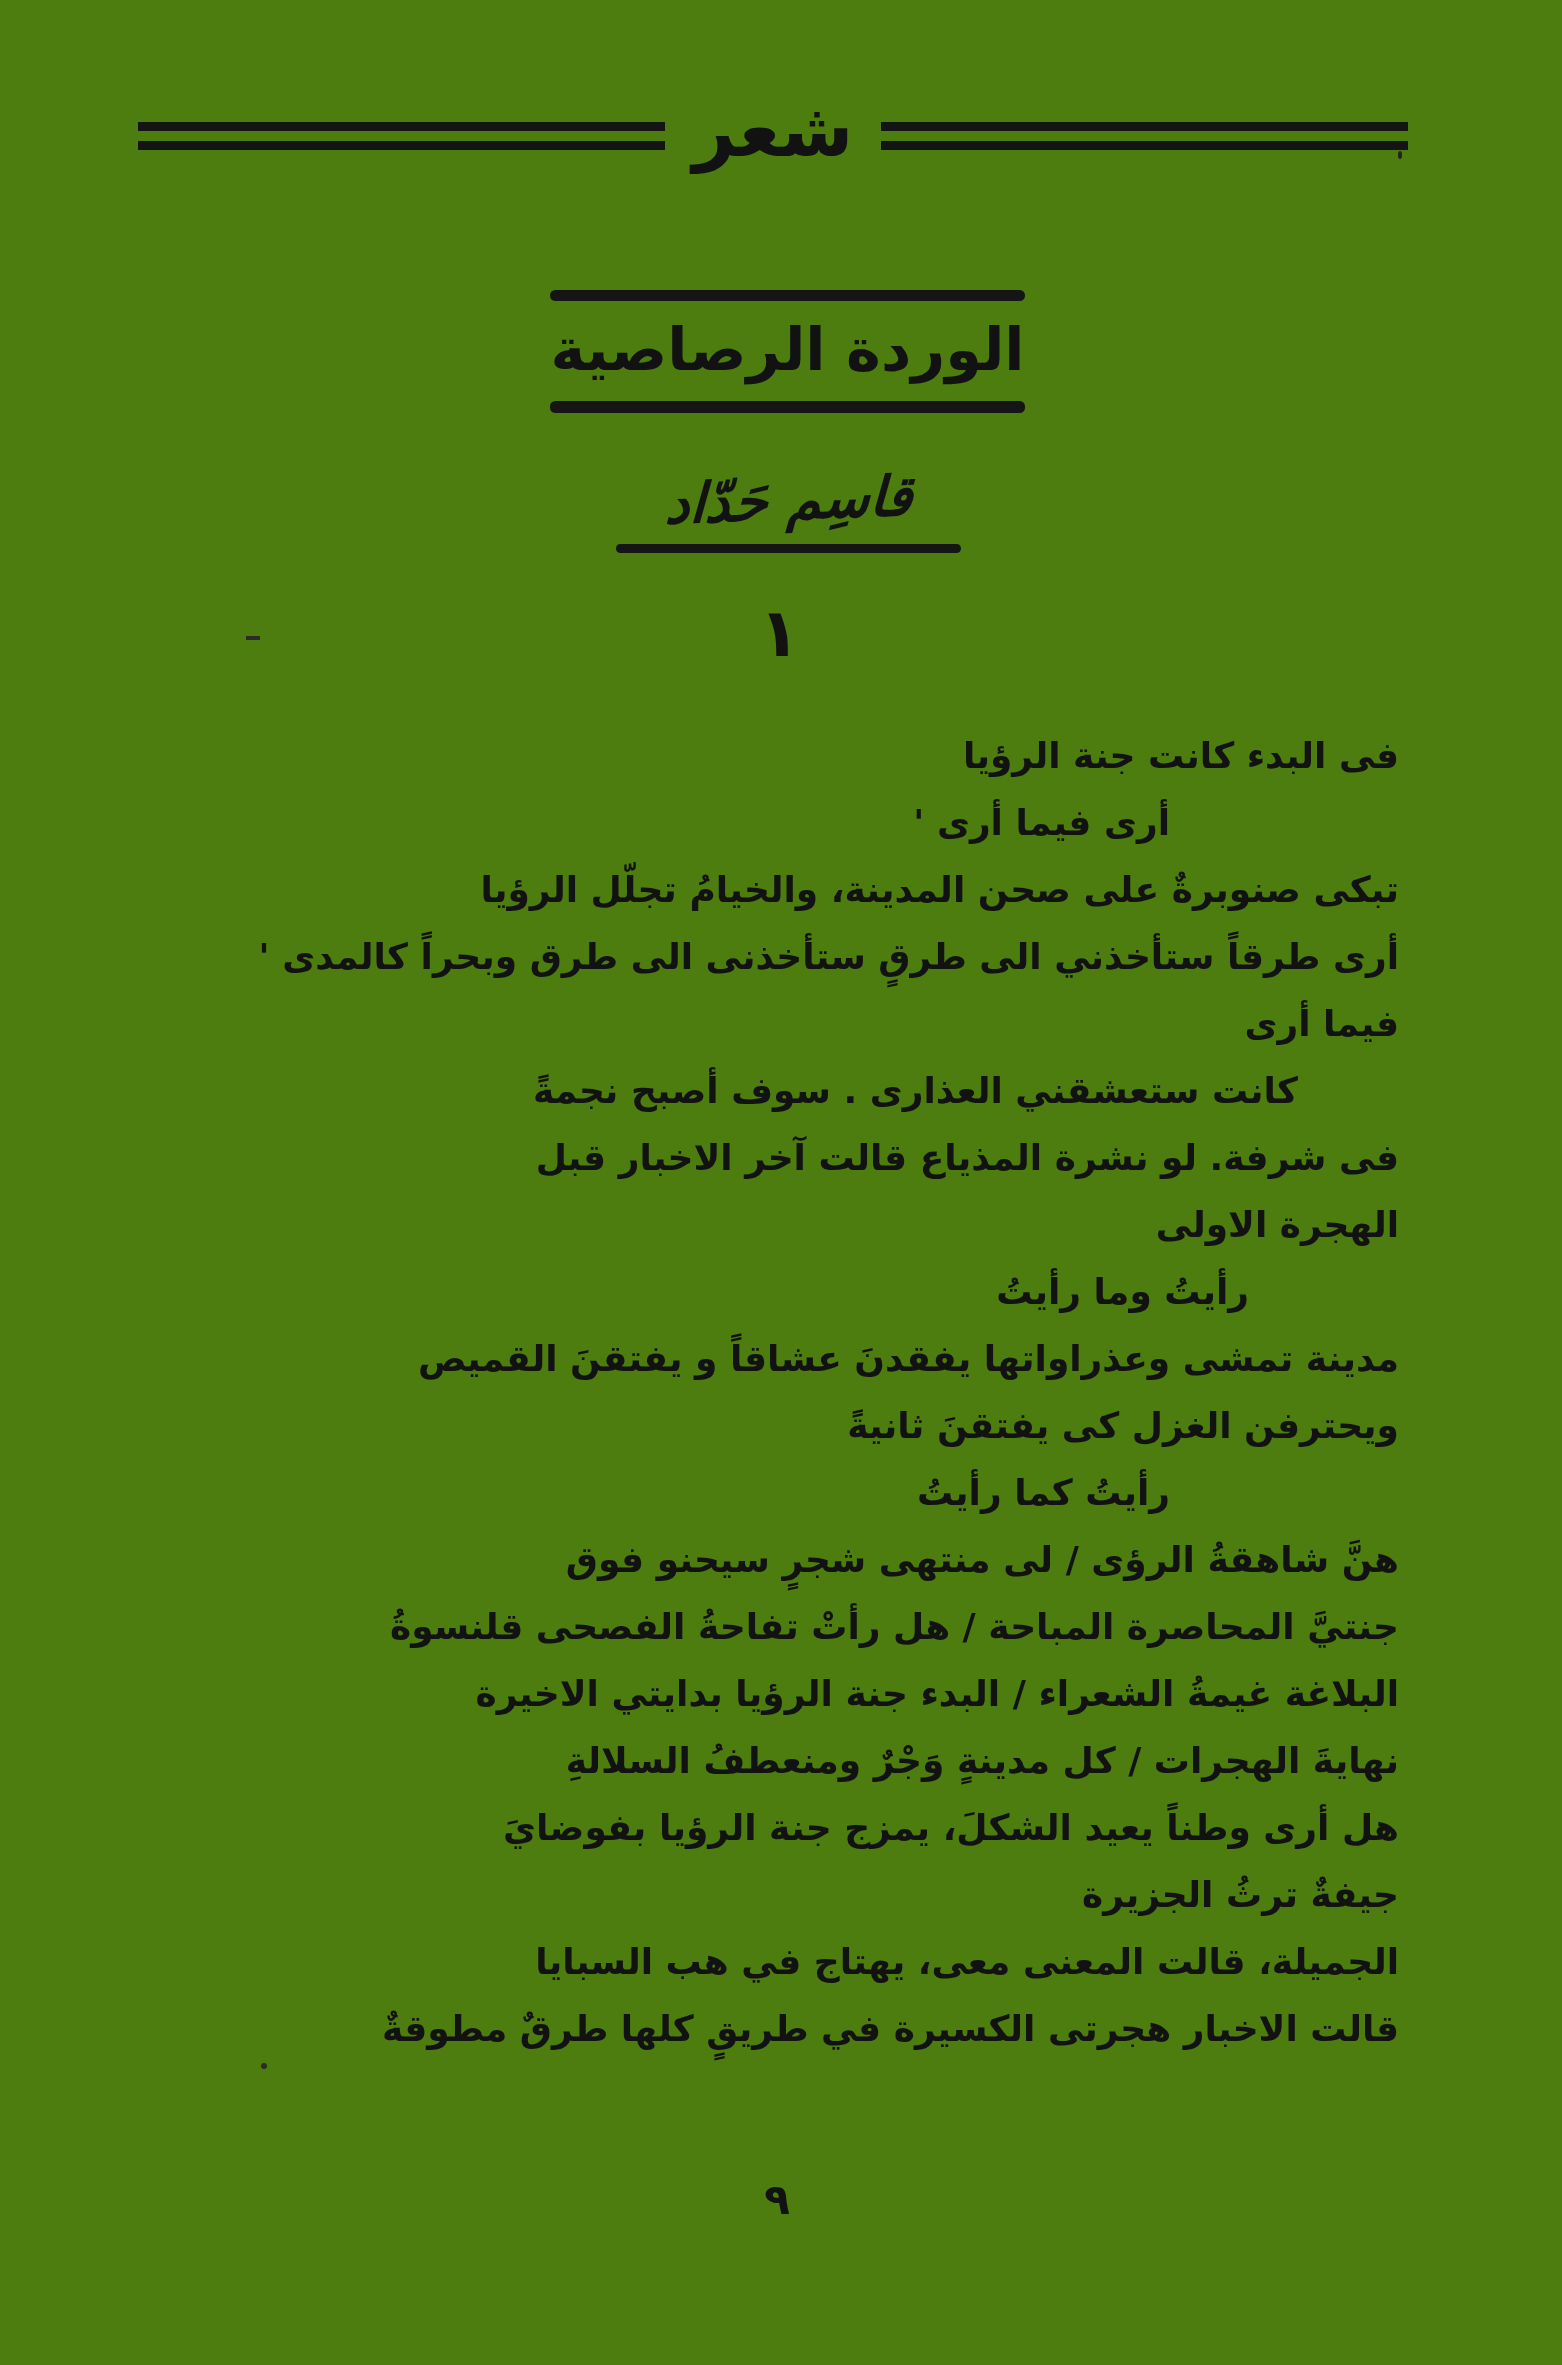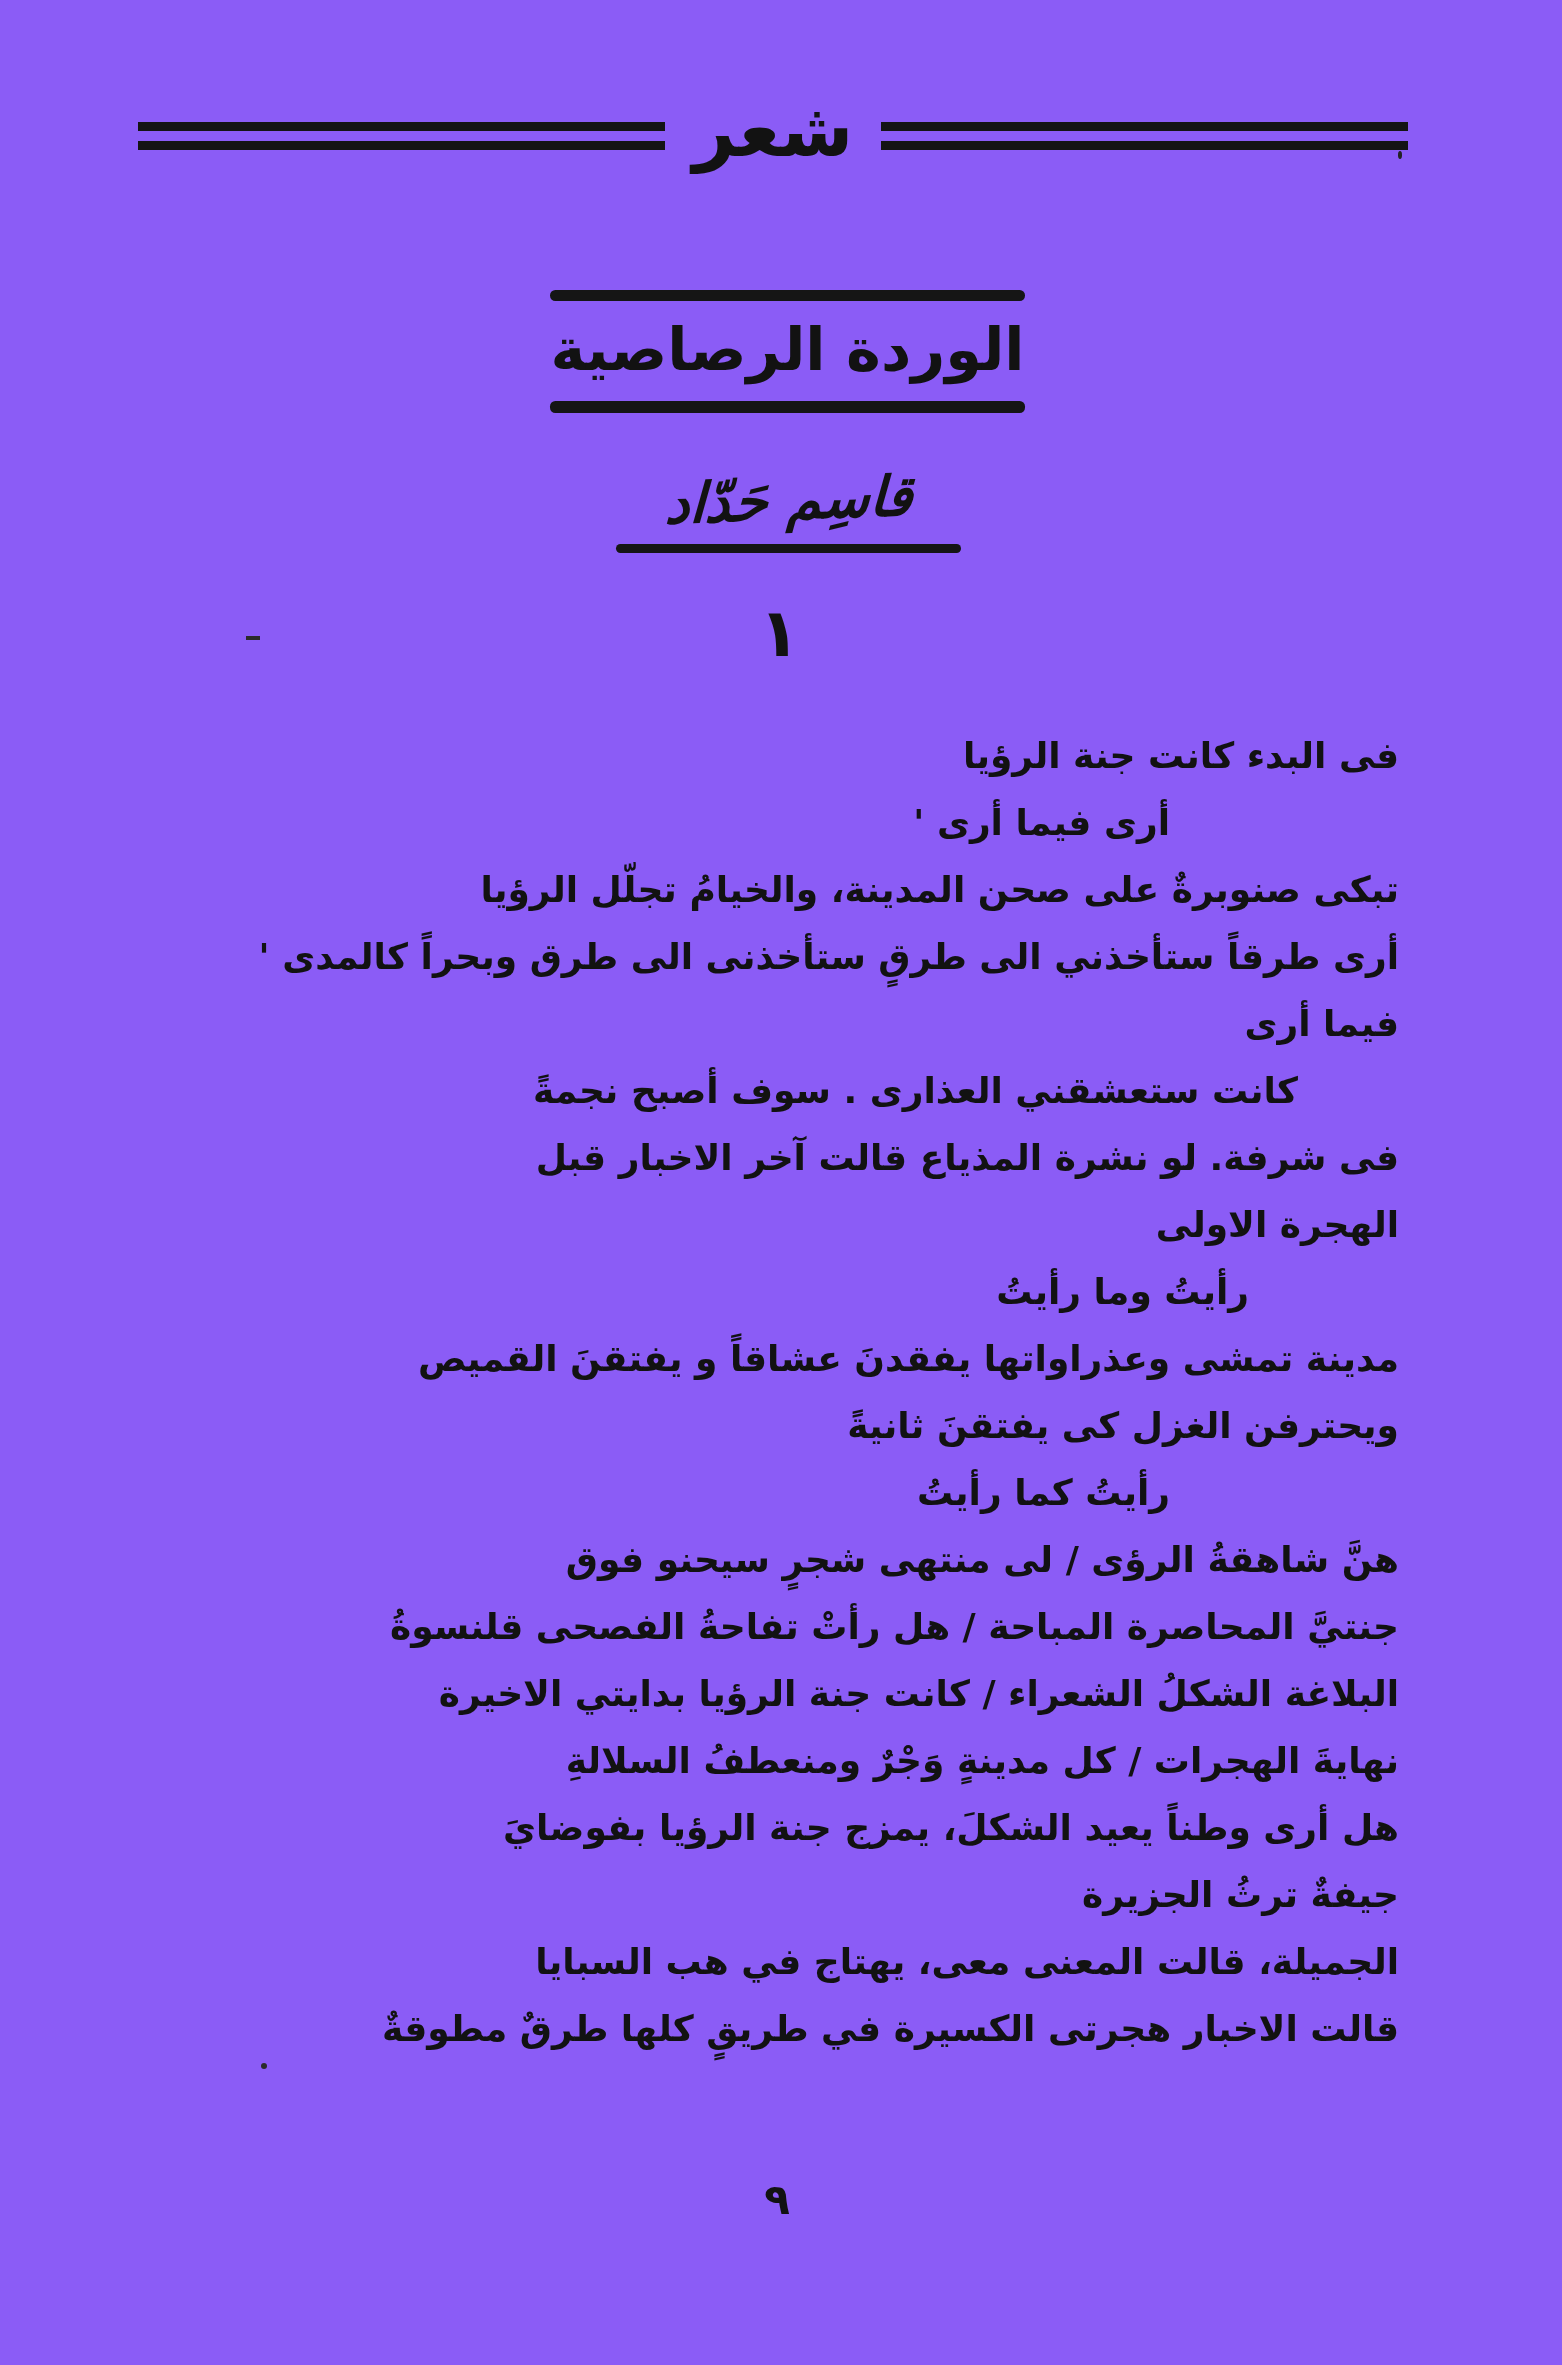--- a/index.html
+++ b/index.html
@@ -1,20 +1,20 @@
 <!DOCTYPE html>
 <html lang="ar" style="font-size:14px"><head>
 <meta charset="utf-8">
 <style>
   html, body { margin: 0; padding: 0; background: #e8e8e8; }
   .page {
     position: relative;
     width: 1563px;
     height: 2366px;
-    background: #8b5cf6;
+    background: #4d7c0f;
     font-family: "DejaVu Sans", sans-serif;
     color: #121212;
     overflow: hidden;
   }
 
   
   .header {
     position: absolute;
     left: 138px;
     top: 99px;
@@ -192,21 +192,21 @@
     <div class="poem-line">فيما أرى</div>
     <div class="poem-line ind-sm">كانت ستعشقني العذارى . سوف أصبح نجمةً</div>
     <div class="poem-line">فى شرفة. لو نشرة المذياع قالت آخر الاخبار قبل</div>
     <div class="poem-line">الهجرة الاولى</div>
     <div class="poem-line ind-md">رأيتُ وما رأيتُ</div>
     <div class="poem-line">مدينة تمشى وعذراواتها يفقدنَ عشاقاً و يفتقنَ القميص</div>
     <div class="poem-line">ويحترفن الغزل كى يفتقنَ ثانيةً</div>
     <div class="poem-line ind-lg">رأيتُ كما رأيتُ</div>
     <div class="poem-line">هنَّ شاهقةُ الرؤى / لى منتهى شجرٍ سيحنو فوق</div>
     <div class="poem-line">جنتيَّ المحاصرة المباحة / هل رأتْ تفاحةُ الفصحى قلنسوةُ</div>
-    <div class="poem-line">البلاغة الشكلُ الشعراء / كانت جنة الرؤيا بدايتي الاخيرة</div>
+    <div class="poem-line">البلاغة غيمةُ الشعراء / البدء جنة الرؤيا بدايتي الاخيرة</div>
     <div class="poem-line">نهايةَ الهجرات / كل مدينةٍ وَجْرٌ ومنعطفُ السلالةِ</div>
     <div class="poem-line">هل أرى وطناً يعيد الشكلَ، يمزج جنة الرؤيا بفوضايَ</div>
     <div class="poem-line">جيفةٌ ترثُ الجزيرة</div>
     <div class="poem-line">الجميلة، قالت المعنى معى، يهتاج في هب السبايا</div>
     <div class="poem-line">قالت الاخبار هجرتى الكسيرة في طريقٍ كلها طرقٌ مطوقةٌ</div>
   </div>
 
   <div class="speck-dot"></div>
 
   <div class="page-number">٩</div>

